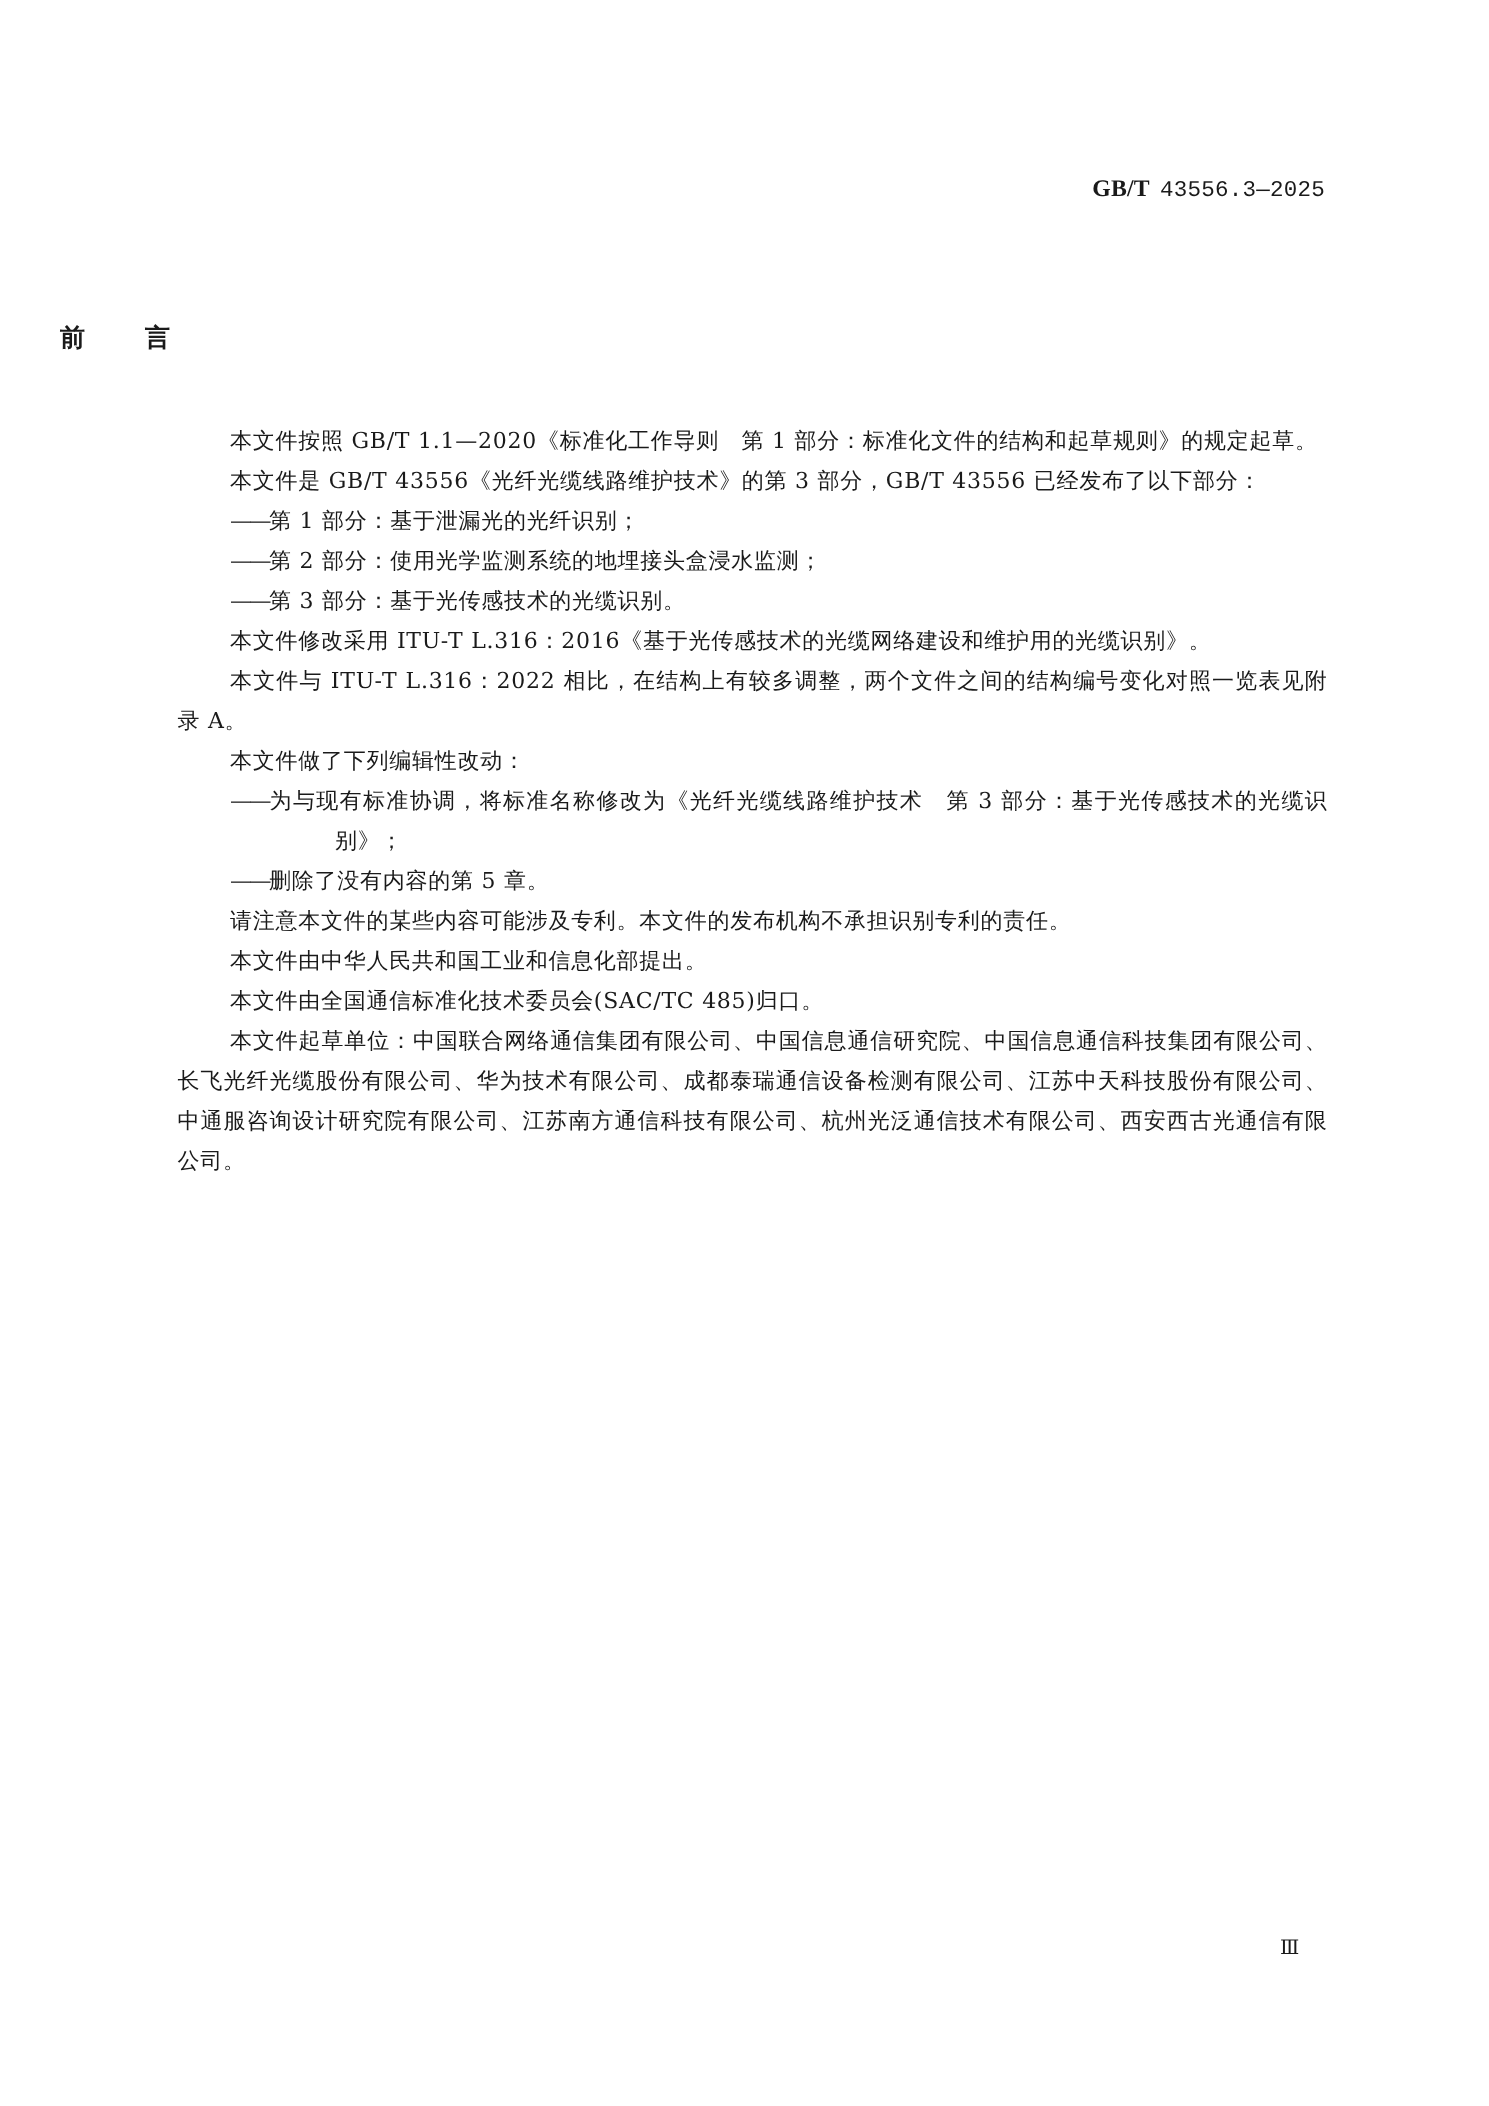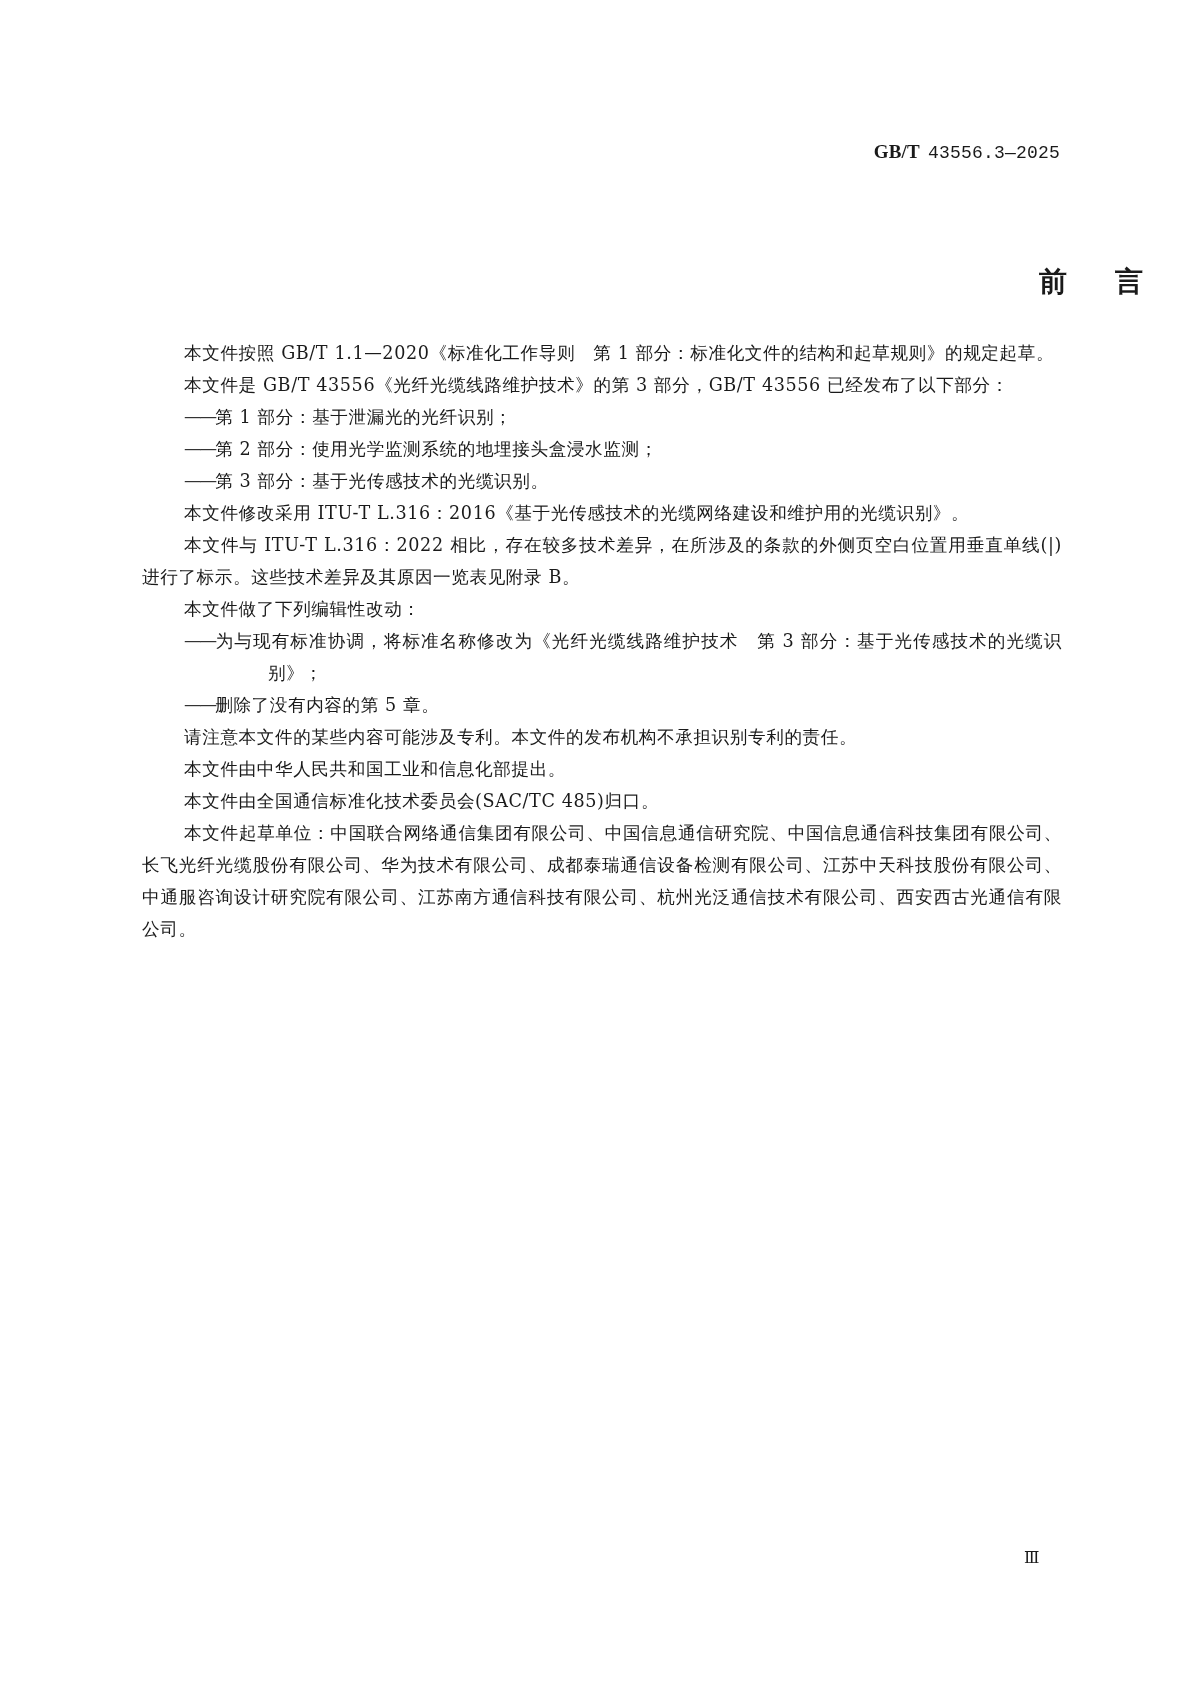--- a/index.html
+++ b/index.html
@@ -32,24 +32,24 @@
     .page-header .code-number {
       font-family: Liberation Mono, monospace;
       font-size: 18px;
       margin-left: 8px;
     }
     .page-title {
       position: absolute;
       left: 0;
       width: 1191px;
       top: 244px;
-      text-align: right;
+      text-align: left;
       font-family: "DejaVu Sans", "Liberation Sans", sans-serif;
       font-weight: bold;
-      font-size: 28px;
+      font-size: 20px;
       letter-spacing: 48px;
       text-indent: 48px;
     }
     .content {
       position: absolute;
       left: 142px;
       top: 337px;
       width: 920px;
       font-size: 17.6px;
       line-height: 32px;
@@ -90,21 +90,21 @@
 
 <h1 class="page-title">前言</h1>
 
 <div class="content">
   <p class="para">本文件按照 GB/T 1.1—2020《标准化工作导则　第 1 部分：标准化文件的结构和起草规则》的规定起草。</p>
   <p class="para">本文件是 GB/T 43556《光纤光缆线路维护技术》的第 3 部分，GB/T 43556 已经发布了以下部分：</p>
   <p class="dash-item"><span class="dash">——</span><span>第 1 部分：基于泄漏光的光纤识别；</span></p>
   <p class="dash-item"><span class="dash">——</span><span>第 2 部分：使用光学监测系统的地埋接头盒浸水监测；</span></p>
   <p class="dash-item"><span class="dash">——</span><span>第 3 部分：基于光传感技术的光缆识别。</span></p>
   <p class="para">本文件修改采用 ITU-T L.316：2016《基于光传感技术的光缆网络建设和维护用的光缆识别》。</p>
-  <p class="para">本文件与 ITU-T L.316：2022 相比，存在较多技术差异，在所涉及的条款的外侧页空白位置用垂直单线(|)进行了标示。这些技术差异及其原因一览表见附录 B。</p>
+  <p class="para">本文件与 ITU-T L.316：2022 相比，在结构上有较多调整，两个文件之间的结构编号变化对照一览表见附录 A。</p>
   <p class="para">本文件做了下列编辑性改动：</p>
   <p class="dash-item hanging"><span class="dash">——</span><span>为与现有标准协调，将标准名称修改为《光纤光缆线路维护技术　第 3 部分：基于光传感技术的光缆识别》；</span></p>
   <p class="dash-item"><span class="dash">——</span><span>删除了没有内容的第 5 章。</span></p>
   <p class="para">请注意本文件的某些内容可能涉及专利。本文件的发布机构不承担识别专利的责任。</p>
   <p class="para">本文件由中华人民共和国工业和信息化部提出。</p>
   <p class="para">本文件由全国通信标准化技术委员会(SAC/TC 485)归口。</p>
   <p class="para">本文件起草单位：中国联合网络通信集团有限公司、中国信息通信研究院、中国信息通信科技集团有限公司、长飞光纤光缆股份有限公司、华为技术有限公司、成都泰瑞通信设备检测有限公司、江苏中天科技股份有限公司、中通服咨询设计研究院有限公司、江苏南方通信科技有限公司、杭州光泛通信技术有限公司、西安西古光通信有限公司。</p>
 </div>
 
 <div class="page-number">Ⅲ</div>

